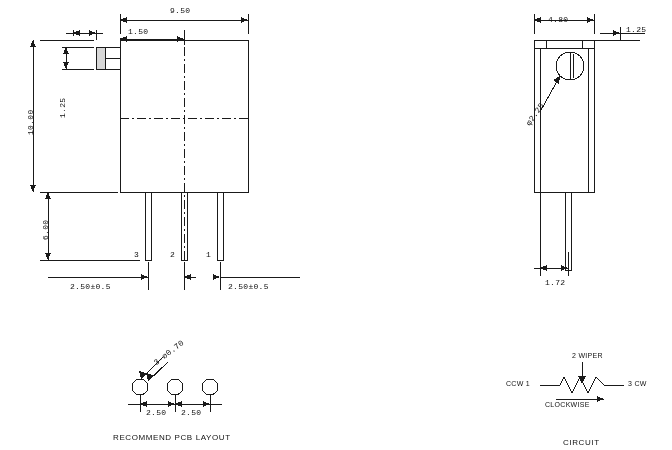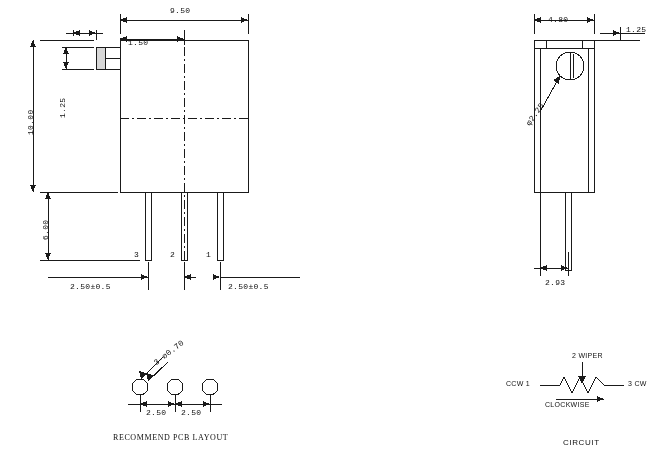--- a/index.html
+++ b/index.html
@@ -148,42 +148,42 @@
 
       <line x1="582" y1="362" x2="582" y2="380"></line>
       <path d="M582 384 l-4 -8 l8 0 z" fill="#1a1a1a" stroke="none"></path>
 
       <line x1="556" y1="399" x2="604" y2="399"></line>
       <path d="M604 399 l-7 -3 l0 6 z" fill="#1a1a1a" stroke="none"></path>
     </g>
   </svg>
 
   <div class="lbl mono" style="left:170px;top:6px;">9.50</div>
-  <div class="lbl mono" style="left:128px;top:27px;margin-top:11px;">1.50</div>
+  <div class="lbl mono" style="left:128px;top:27px;">1.50</div>
 
   <div class="lbl mono rot" style="left:26px;top:135px;transform:rotate(-90deg);">10.00</div>
   <div class="lbl mono rot" style="left:58px;top:118px;transform:rotate(-90deg);">1.25</div>
   <div class="lbl mono rot" style="left:41px;top:240px;transform:rotate(-90deg);">6.00</div>
 
   <div class="lbl mono" style="left:70px;top:282px;">2.50±0.5</div>
   <div class="lbl mono" style="left:228px;top:282px;">2.50±0.5</div>
 
   <div class="lbl mono" style="left:134px;top:250px;">3</div>
   <div class="lbl mono" style="left:170px;top:250px;">2</div>
   <div class="lbl mono" style="left:206px;top:250px;">1</div>
 
   <div class="lbl mono" style="left:548px;top:6px;margin-top:9px;">4.80</div>
   <div class="lbl mono" style="left:626px;top:25px;">1.25</div>
   <div class="lbl mono rot" style="left:524px;top:122px;transform:rotate(-55deg);">φ2.25</div>
-  <div class="lbl mono" style="left:545px;top:278px;">2.93</div>
+  <div class="lbl mono" style="left:545px;top:278px;">1.72</div>
 
   <div class="lbl mono rot" style="left:152px;top:360px;transform:rotate(-38deg);">3-ø0.70</div>
   <div class="lbl mono" style="left:146px;top:408px;">2.50</div>
   <div class="lbl mono" style="left:181px;top:408px;">2.50</div>
-  <div class="lbl" style="left:113px;top:433px;letter-spacing:0.6px;font-family:Liberation Serif, serif;">RECOMMEND PCB LAYOUT</div>
+  <div class="lbl" style="left:113px;top:433px;letter-spacing:0.6px;">RECOMMEND PCB LAYOUT</div>
 
   <div class="lbl small" style="left:572px;top:352px;">2 WIPER</div>
   <div class="lbl small" style="left:506px;top:380px;">CCW 1</div>
   <div class="lbl small" style="left:628px;top:380px;">3 CW</div>
   <div class="lbl small" style="left:545px;top:401px;">CLOCKWISE</div>
   <div class="lbl" style="left:563px;top:430px;letter-spacing:0.6px;margin-top:8px;">CIRCUIT</div>
 
 </div>
 
 </body></html>

